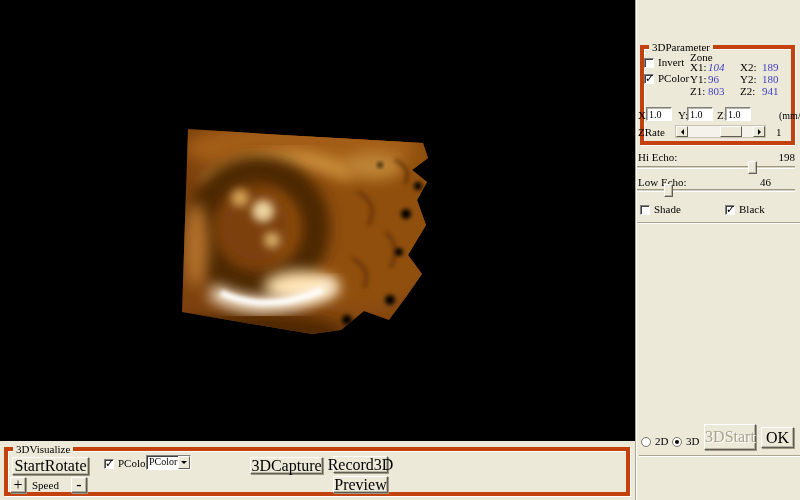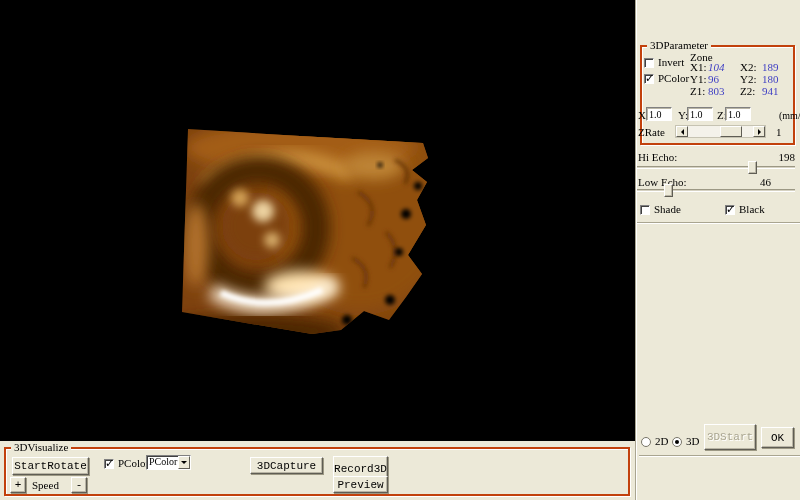--- a/index.html
+++ b/index.html
@@ -12,33 +12,33 @@
   }
   .abs { position:absolute; }
 
   
   .viewport { left:0; top:0; width:636px; height:441px; background:#000; }
 
   
   .vline { width:2px; background:linear-gradient(to right,#a9a590 50%,#fff 50%); }
   .hline { height:2px; background:linear-gradient(to bottom,#a9a590 50%,#fff 50%); }
   .groupbox {
-    border:2px solid #c2410c;
+    border:4px solid #c2410c;
     box-shadow:inset 1px 1px 0 #fff, 1px 1px 0 #fff;
     text-align:right;
   }
   .gb-label { position:absolute; top:-7px; left:5px; background:#ece9d8; padding:0 3px; line-height:12px; }
 
   
   .btn {
     background:#ece9d8; text-align:left; cursor:default;
     border:1px solid; border-color:#fff #5f5d54 #5f5d54 #fff;
     box-shadow:inset -1px -1px 0 #b9b5a5, 1px 1px 0 #9c9884;
     display:flex; align-items:center; justify-content:center;
-    font-family:Liberation Mono, monospace; font-size:11px;
+    font-family:Liberation Serif, serif; font-size:16px;
   }
   .btn.disabled { color:#a9a590; text-shadow:1px 1px 0 #fff; }
 
   .cb { display:flex; align-items:center; gap:4px; }
   .cb .box {
     width:10px; height:10px; background:#fff; position:relative;
     border:1px solid; border-color:#808080 #fff #fff #808080;
     box-shadow:inset 1px 1px 0 #404040;
   }
   .cb.checked .box::after {
@@ -258,14 +258,14 @@
   <span class="lbl">PColor</span>
 </div>
 <div class="abs dd" style="left:146px; top:455px; width:45px; height:15px;">
   <span class="dd-text">PColor</span>
   <span class="dd-btn">
       <span class="tri-d"></span>
     </span>
 </div>
 
 <div class="abs btn" style="left:250px; top:457px; width:73px; height:17px;">3DCapture</div>
-<div class="abs btn" style="left:333px; top:456px; width:55px; height:25px;">Record3D</div>
+<div class="abs btn" style="left:333px; top:456px; width:55px; height:17px;">Record3D</div>
 <div class="abs btn" style="left:333px; top:476px; width:55px; height:17px;">Preview</div>
 
 </body></html>

